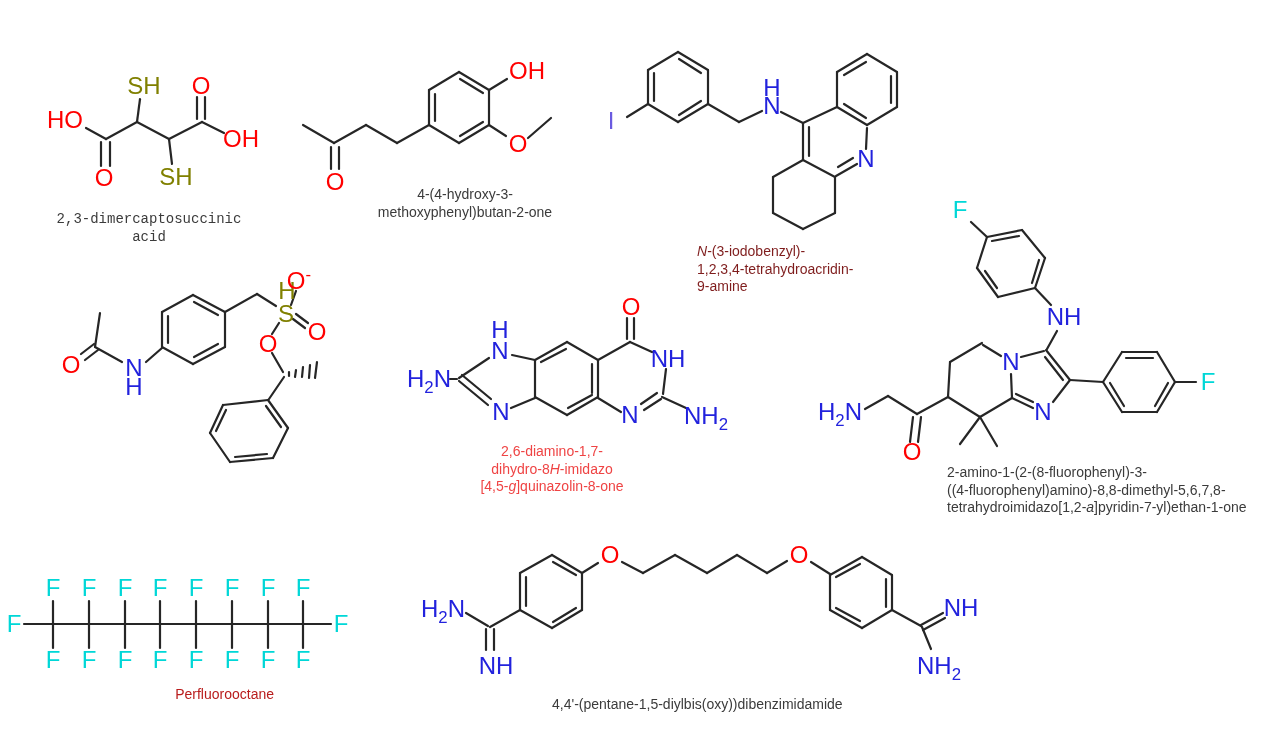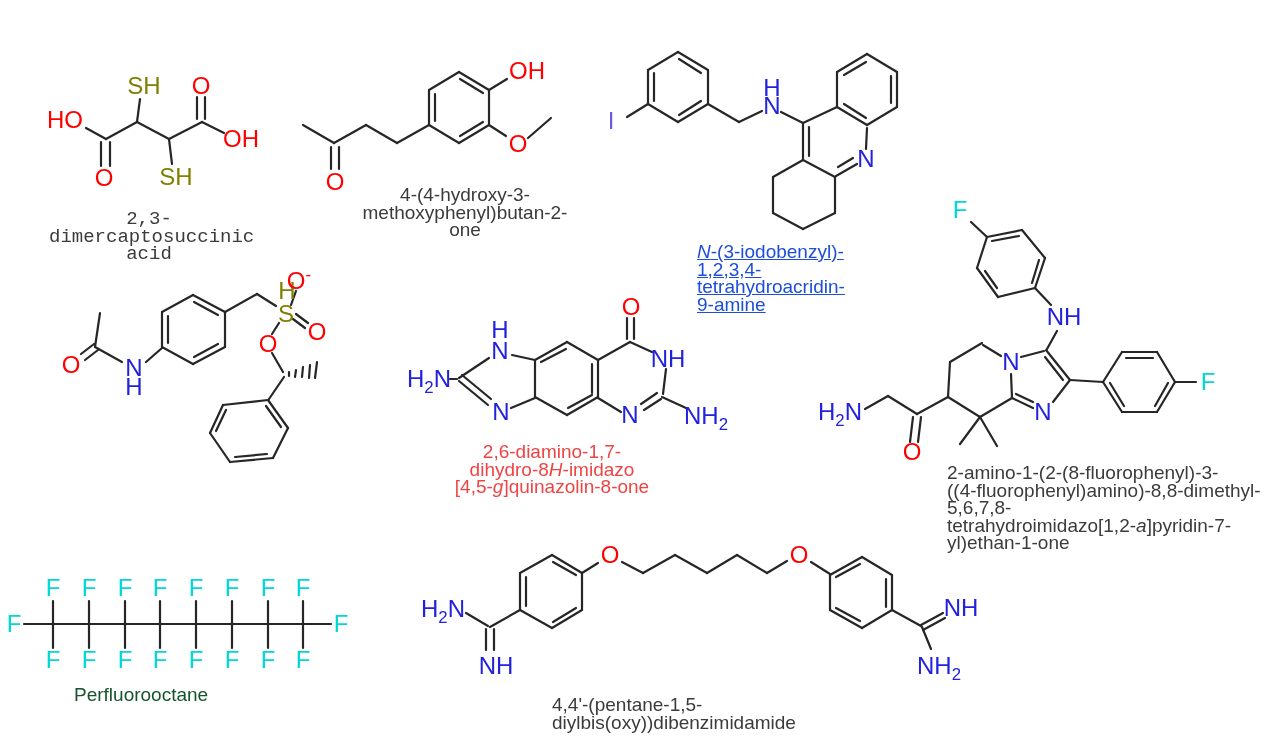--- a/index.html
+++ b/index.html
@@ -1,21 +1,21 @@
 <!DOCTYPE html>
 <html><head>
 <meta charset="utf-8">
 <style>
   html,body{margin:0;padding:0;background:#ffffff;}
   #sheet{position:relative;width:1280px;height:755px;background:#ffffff;overflow:hidden;
          font-family:"Liberation Sans",sans-serif;}
   #mol-canvas{position:absolute;left:0;top:0;}
   #mol-canvas line{stroke-linecap:round;}
   #mol-canvas text{font-family:"Liberation Sans",sans-serif;}
-  .caption{position:absolute;font-size:19px;line-height:17.5px;color:#3b3b3b;}
+  .caption{position:absolute;font-size:14px;line-height:17.5px;color:#3b3b3b;}
   .caption sup{font-size:0.65em;}
   .caption .it{font-style:italic;}
 </style>
 </head>
 <body>
 
 <div id="sheet">
   <svg id="mol-canvas" width="1280" height="755" viewBox="0 0 1280 755">
       <g>
         <line x1="86" y1="128" x2="106" y2="139" stroke="#262626" stroke-width="2.2"></line>
@@ -311,37 +311,37 @@
       </g>
     </svg>
   <div id="captions">
       <div class="caption" style="left: 49px; top: 211px; width: 200px; text-align: center; color: rgb(59, 59, 59); font-family: Liberation Mono, monospace;">
         <div><span>2,3-dimercaptosuccinic acid</span></div>
       </div>
       <div class="caption" style="left: 355px; top: 186px; width: 220px; text-align: center; color: rgb(59, 59, 59);">
         <div><span>4-(4-hydroxy-3-</span></div>
         <div><span>methoxyphenyl)butan-2-one</span></div>
       </div>
-      <div class="caption" style="left: 697px; top: 243px; width: 200px; text-align: left; color: #1d4ed8; text-decoration: underline;">
+      <div class="caption" style="left: 697px; top: 243px; width: 200px; text-align: left; color: #7f1d1d;">
         <div><span class="it">N</span><span>-(3-iodobenzyl)-</span></div>
         <div><span>1,2,3,4-tetrahydroacridin-</span></div>
         <div><span>9-amine</span></div>
       </div>
       <div class="caption" style="left: 947px; top: 464px; width: 335px; text-align: left; color: rgb(59, 59, 59);">
         <div><span>2-amino-1-(2-(8-fluorophenyl)-3-</span></div>
         <div><span>((4-fluorophenyl)amino)-8,8-dimethyl-5,6,7,8-</span></div>
         <div><span>tetrahydroimidazo[1,2-</span><span class="it">a</span><span>]pyridin-7-yl)ethan-1-one</span></div>
       </div>
       <div class="caption" style="left: 16px; top: 477px; width: 300px; text-align: center; color: rgb(59, 59, 59);">
       </div>
       <div class="caption" style="left: 442px; top: 443px; width: 220px; text-align: center; color: #ef4444;">
         <div><span>2,6-diamino-1,7-</span></div>
         <div><span>dihydro-8</span><span class="it">H</span><span>-imidazo</span></div>
         <div><span>[4,5-</span><span class="it">g</span><span>]quinazolin-8-one</span></div>
       </div>
-      <div class="caption" style="left: 74px; top: 686px; width: 200px; text-align: left; color: #14532d;">
+      <div class="caption" style="left: 74px; top: 686px; width: 200px; text-align: right; color: #b91c1c;">
         <div><span>Perfluorooctane</span></div>
       </div>
       <div class="caption" style="left: 552px; top: 654px; width: 340px; text-align: left; color: rgb(59, 59, 59); margin-top: 42px;">
         <div><span>4,4'-(pentane-1,5-diylbis(oxy))dibenzimidamide</span></div>
       </div>
     </div>
 </div>
 
 </body></html>

